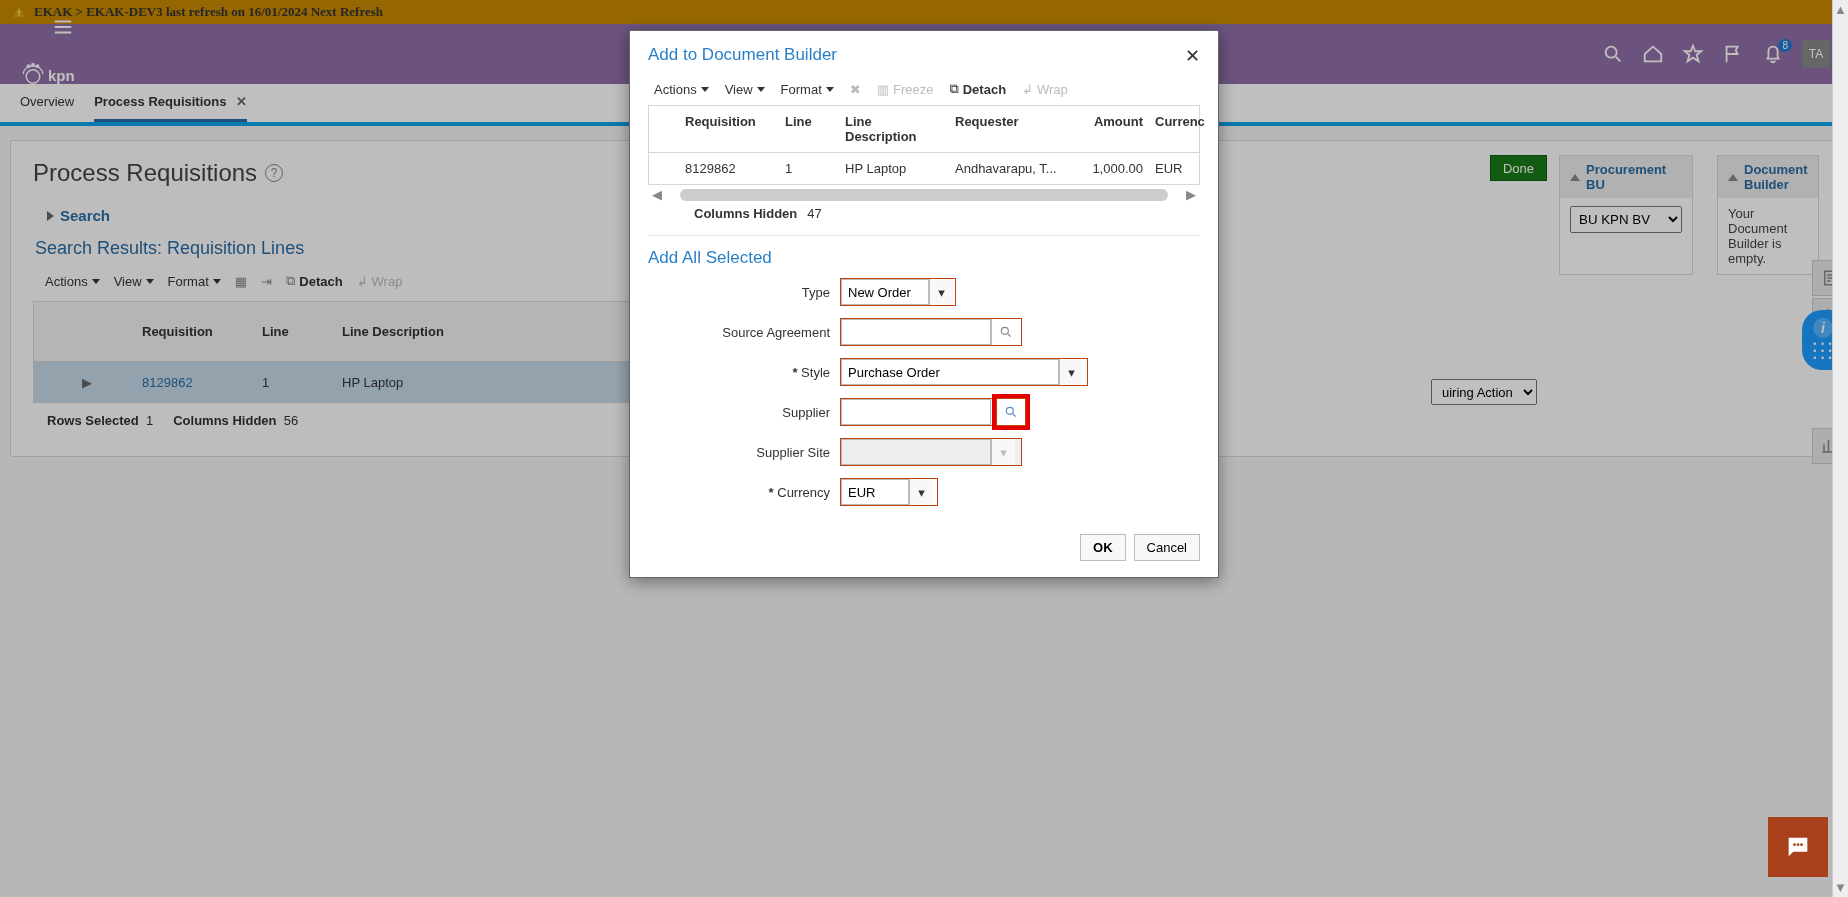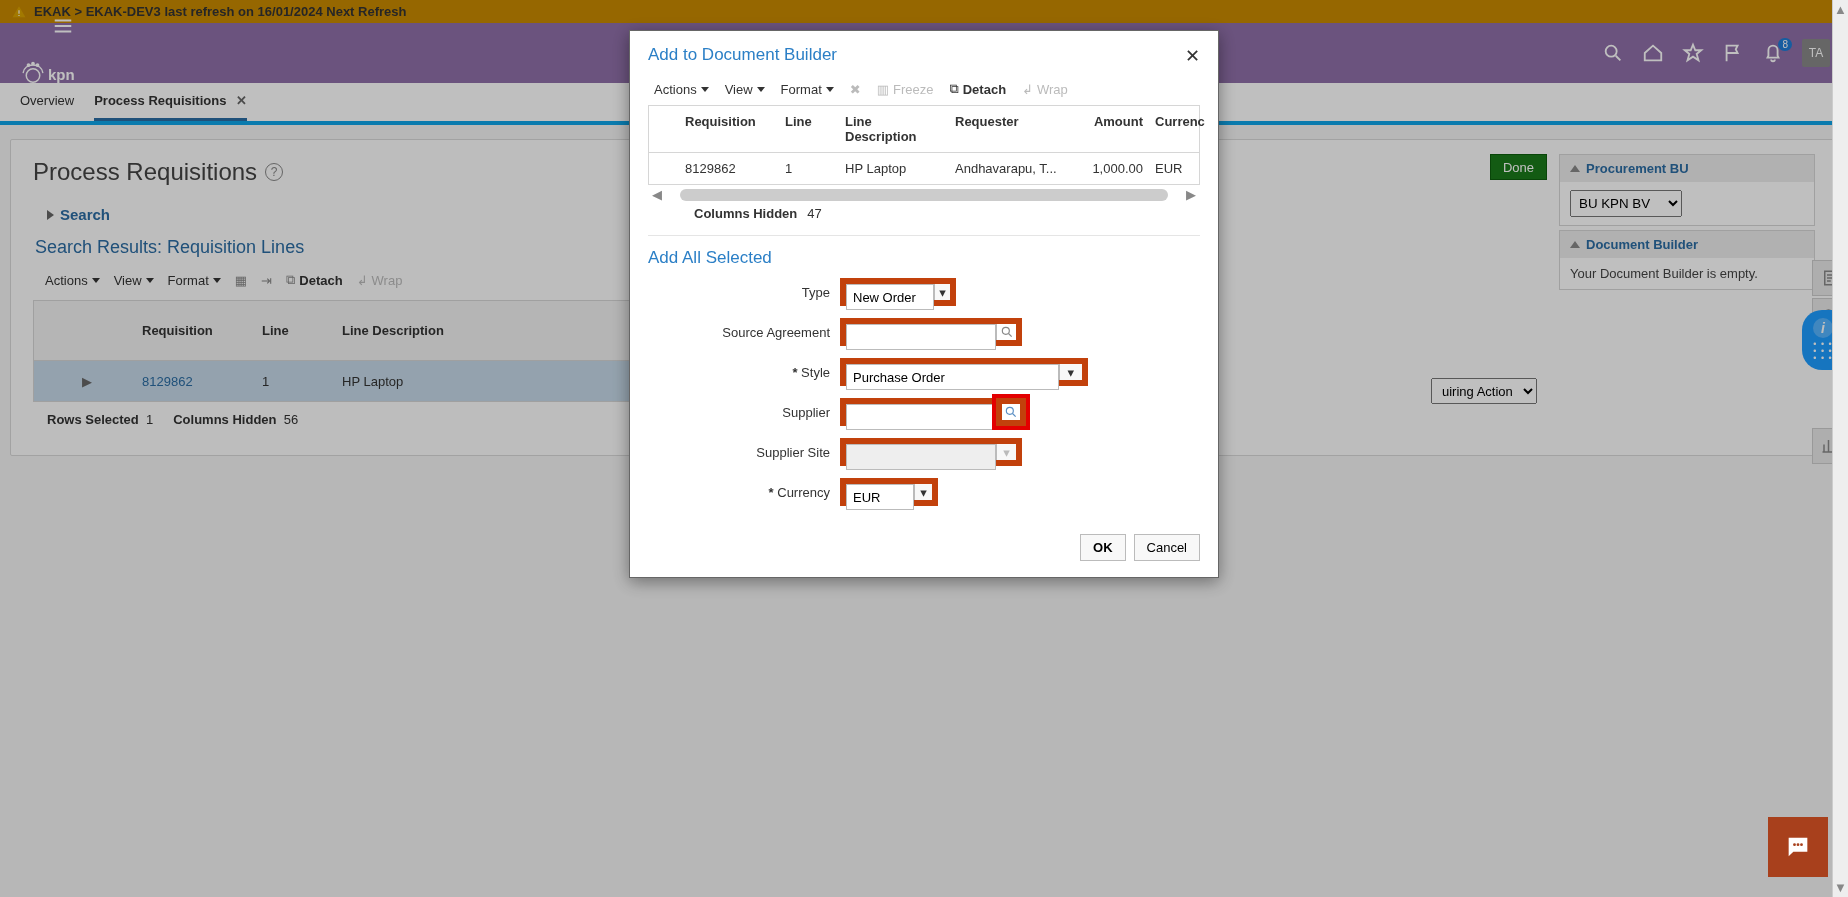--- a/index.html
+++ b/index.html
@@ -1,19 +1,19 @@
 <!DOCTYPE html>
 <html><head>
 <meta charset="utf-8">
 <style>
 * { box-sizing: border-box; margin: 0; padding: 0; }
 body { font-family: Arial, Helvetica, sans-serif; font-size: 13px; color: #333; background: #f5f5f5; overflow: hidden; }
 
 
-.warning-bar { background: #c98a00; color: #333; padding: 4px 12px; display: flex; align-items: center; gap: 8px; font-size: 13px; font-weight: bold; }
+.warning-bar { background: #c98a00; color: #333; padding: 4px 12px; display: flex; align-items: center; gap: 8px; font-size: 13px; font-weight: bold; font-family: Liberation Serif, serif; }
 .warning-triangle { color: #d9b84c; }
 
 
 .header { background: #8f6fa8; height: 60px; display: flex; align-items: center; padding: 0 18px; justify-content: space-between; }
 .header-left { display: flex; align-items: center; gap: 20px; flex-direction: column; }
 .hamburger { color: #fff; cursor: pointer; }
 .logo { height: 34px; fill: #fff; }
 .header-right { display: flex; align-items: center; gap: 18px; }
 .header-icon { color: #fff; cursor: pointer; font-size: 20px; position: relative; }
 .badge { position: absolute; top: -4px; right: -8px; background: #1e7cd6; color: #fff; border-radius: 8px; font-size: 10px; padding: 1px 4px; }
@@ -49,21 +49,21 @@
 .grid-row > div { padding: 6px 8px; }
 .grid-row a { color: #2b6ca3; text-decoration: none; }
 .row-expand { color: #666; }
 
 .footer-info { padding: 10px 14px; display: flex; gap: 20px; font-size: 13px; }
 .footer-info b { font-weight: bold; }
 
 
 .right-panels { position: absolute; right: 22px; top: 14px; display: flex; align-items: flex-start; gap: 12px; }
 .done-btn { background: #1a7a1a; color: #fff; border: 1px solid #0d5d0d; padding: 4px 12px; font-size: 13px; cursor: pointer; height: 26px; }
-.panel-stack { width: 256px; display: flex; flex-direction: column; gap: 4px; }
+.panel-stack { width: 256px; display: flex; flex-direction: row; gap: 24px; }
 .panel { border: 1px solid #d6d6d6; background: #fff; }
 .panel-head { background: #ececec; padding: 6px 10px; font-weight: bold; color: #2b6ca3; display: flex; align-items: center; gap: 6px; }
 .tri-small { width: 0; height: 0; border-left: 5px solid transparent; border-right: 5px solid transparent; border-bottom: 7px solid #888; }
 .panel-body { padding: 8px 10px; font-size: 13px; color: #444; }
 .panel select { width: 112px; padding: 4px; }
 
 .requiring-sel { position: absolute; right: 300px; top: 238px; display: flex; align-items: center; }
 .requiring-sel select { height: 26px; padding: 2px 6px; font-size: 13px; }
 
 .additional-details { position: absolute; right: 48px; top: 380px; font-weight: bold; text-align: center; width: 110px; line-height: 1.3; color: #333; }
@@ -100,21 +100,21 @@
 .hscroll-track { flex: 1; height: 12px; background: #ccc; border-radius: 6px; margin: 0 14px;}
 .cols-hidden { margin: 4px 18px 14px 64px; font-size: 13px; display: flex; gap: 10px;}
 .cols-hidden b { font-weight: bold; }
 .divider { border-top: 1px solid #e5e5e5; margin: 6px 18px; }
 
 .form { padding: 6px 40px 6px; }
 .form-row { display: flex; align-items: center; margin-bottom: 12px; }
 .form-label { width: 170px; text-align: right; padding-right: 10px; font-size: 13px; }
 .form-label .req { color: #333; font-weight: bold; }
 .form-row input[type=text], .form-row .sel { height: 26px; border: 1px solid #bbb; padding: 2px 6px; font-size: 13px; }
-.combo { display: flex; border: 6px solid #c2410c; height: 28px; }
+.combo { display: flex; border: 1px solid #c2410c; height: 28px; }
 .combo input { border: none; padding: 2px 8px; font-size: 13px; outline: none; }
 .combo .combo-btn { width: 24px; border-left: 1px solid #bbb; display: flex; align-items: center; justify-content: center; cursor: pointer; background: #f8f8f8; }
 .combo .combo-search { width: 28px; border-left: 1px solid #bbb; display: flex; align-items: center; justify-content: center; cursor: pointer; color: #888;}
 .red-outline { outline: 4px solid #e30000; }
 .disabled-combo { background: #eee; }
 .disabled-combo input { background: #eee; }
 
 .dialog-footer { display: flex; justify-content: flex-end; gap: 8px; padding: 10px 18px 16px; }
 .btn { background: #f8f8f8; border: 1px solid #bbb; padding: 5px 12px; font-size: 13px; cursor: pointer; }
 

